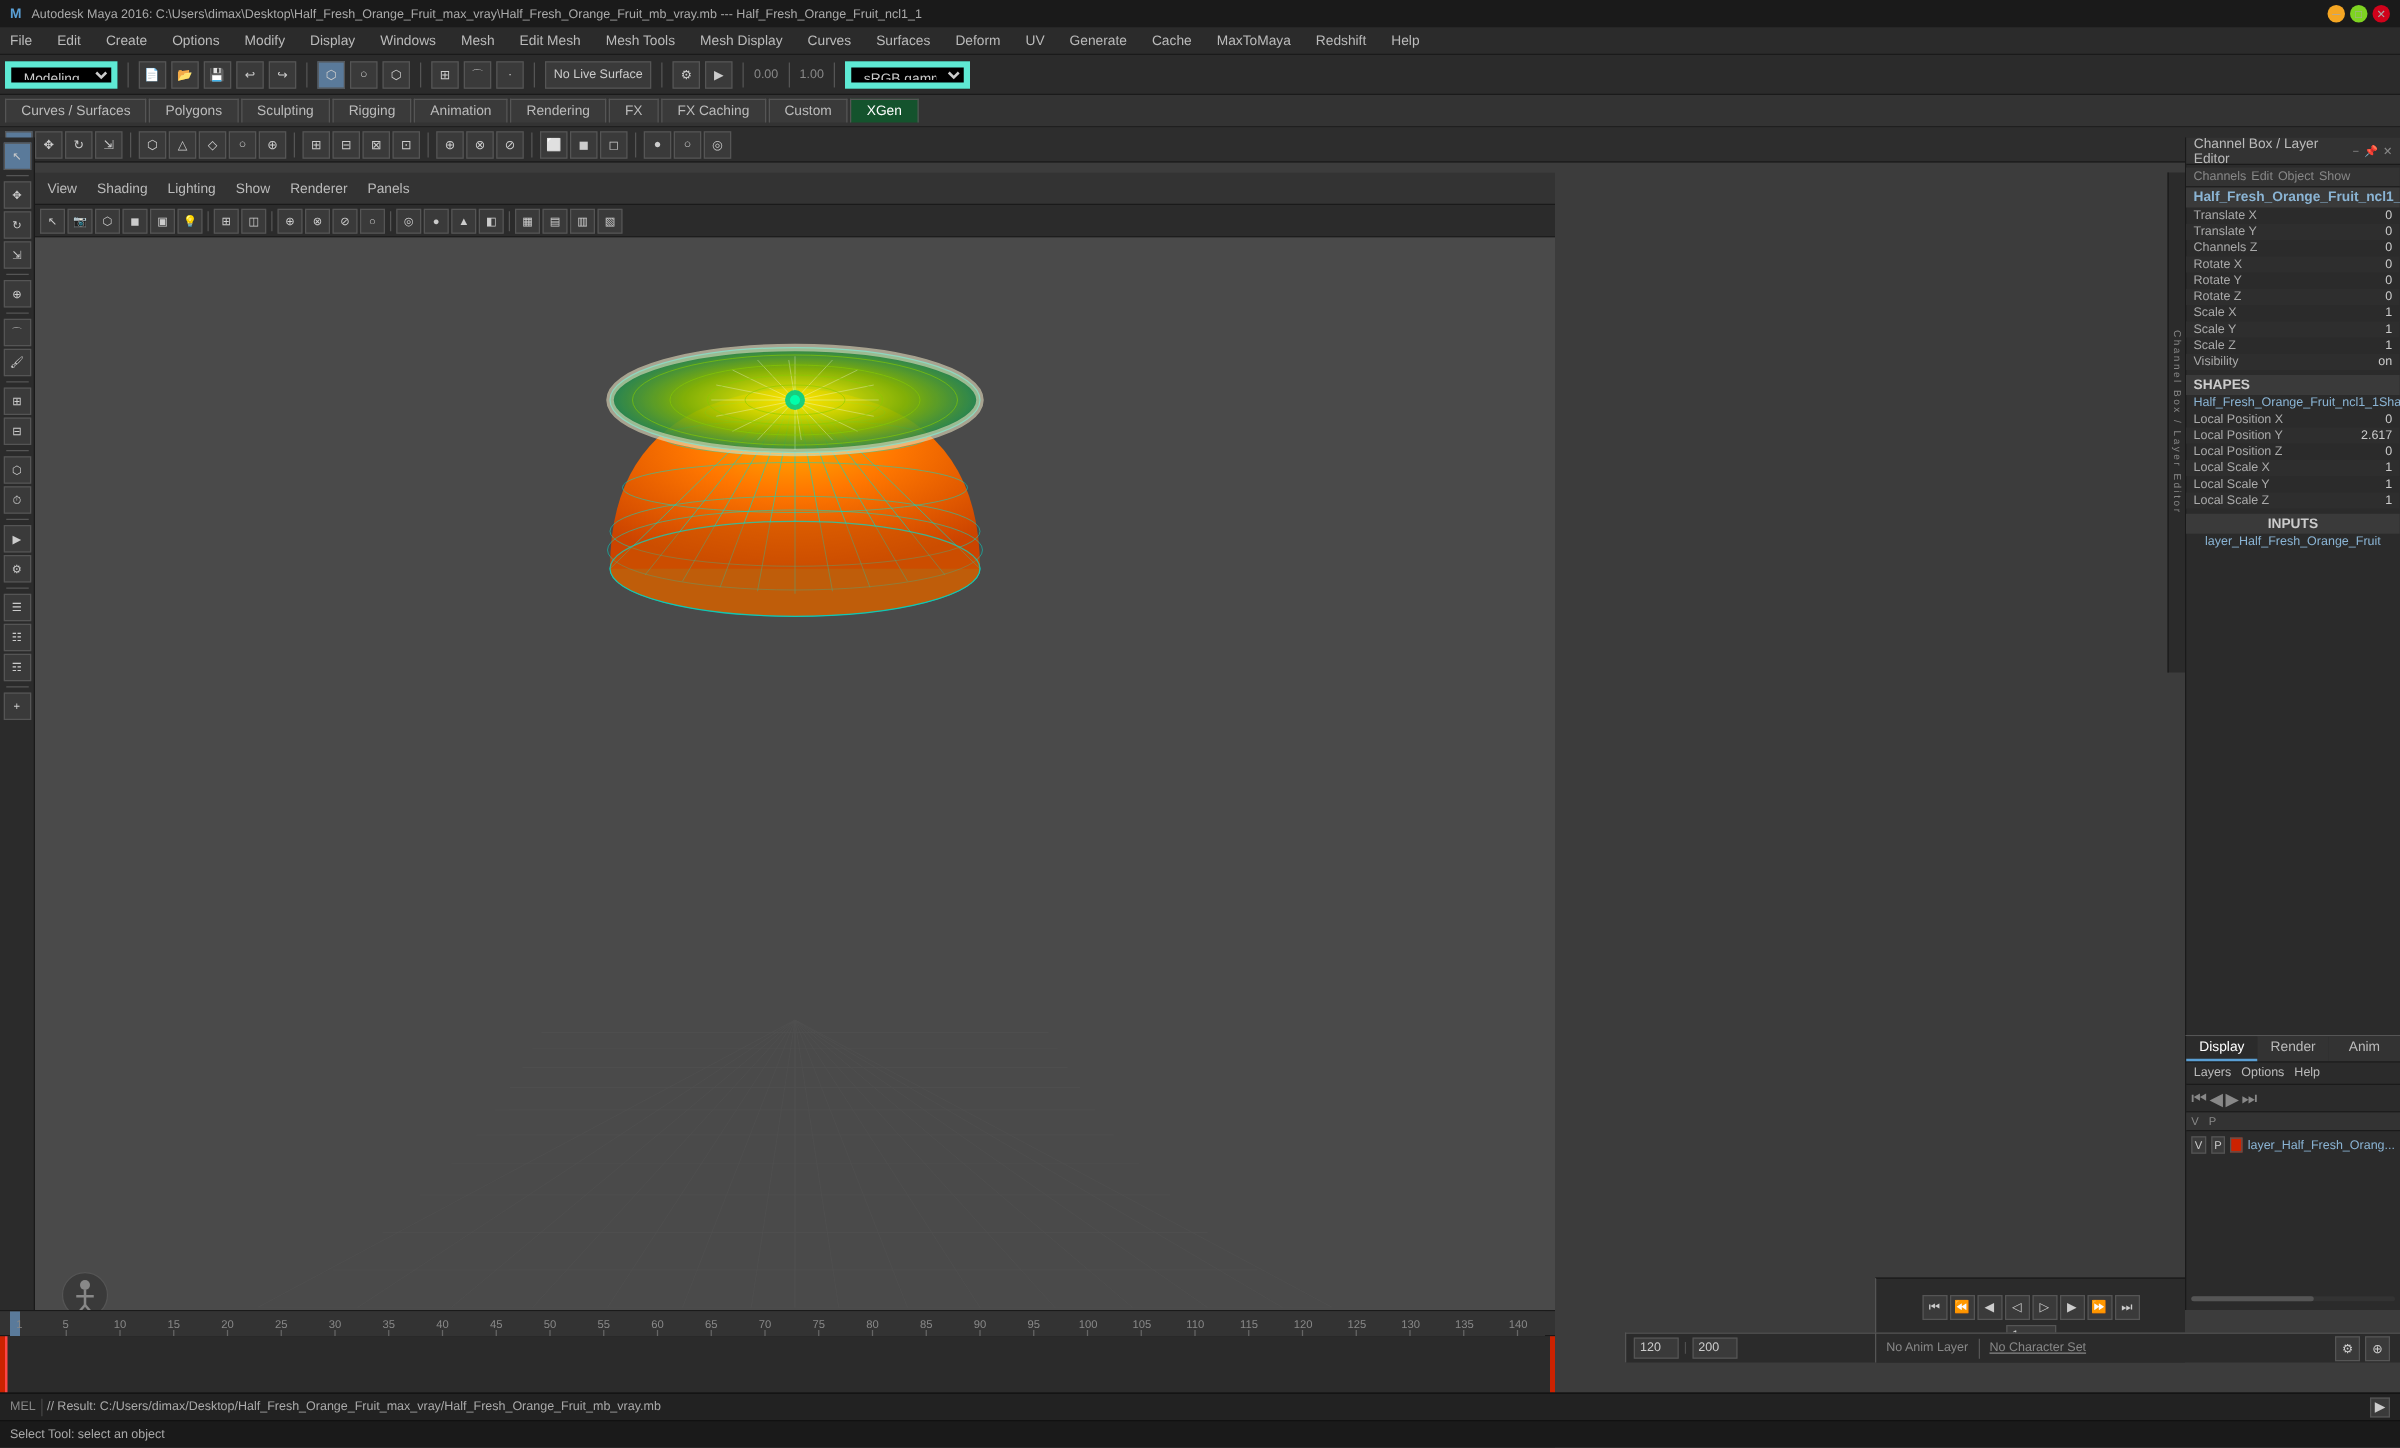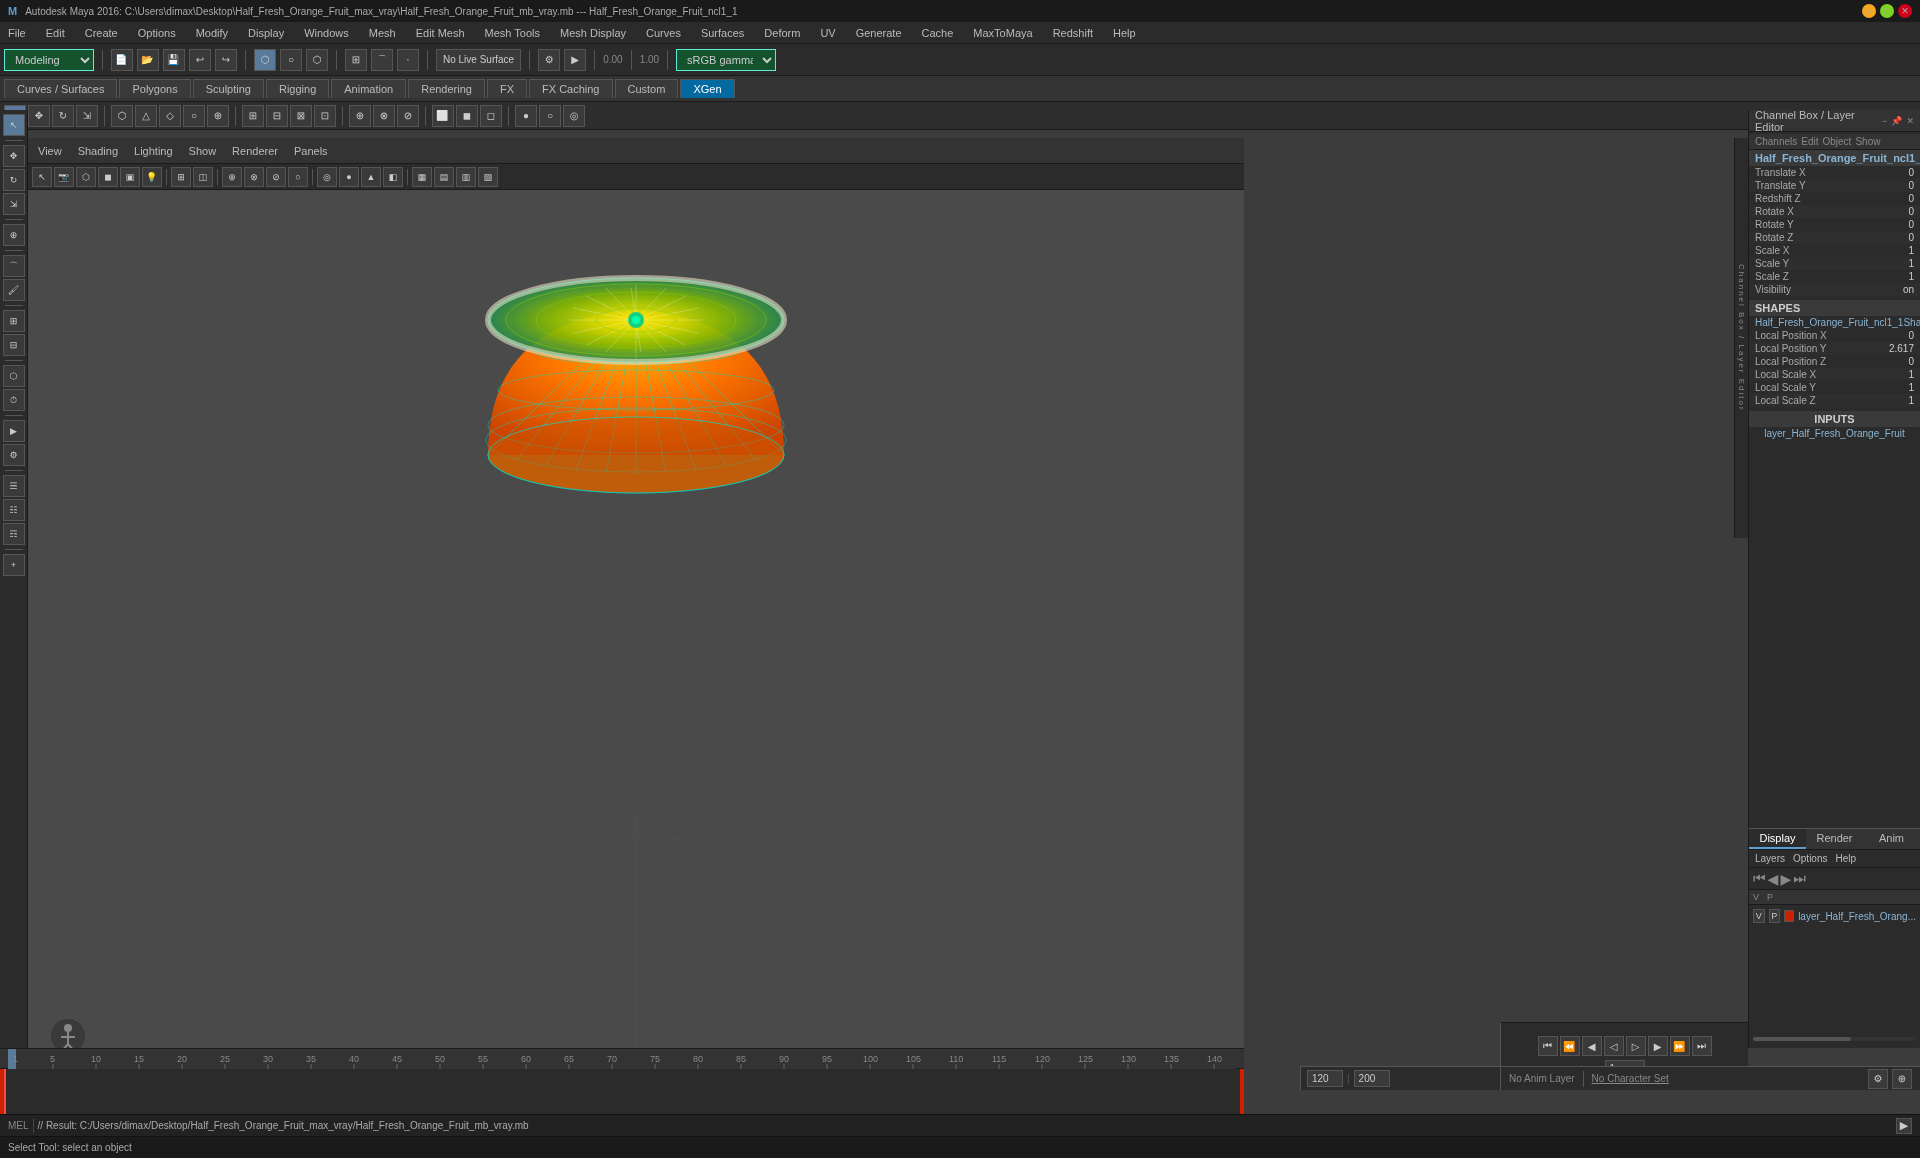--- a/index.html
+++ b/index.html
@@ -27,30 +27,30 @@
 
     
     #toolbar1 {
       width: 100%; height: 32px; background: #2b2b2b;
       display: flex; align-items: center; padding: 0 4px; gap: 4px;
       border-bottom: 1px solid #1a1a1a;
     }
     .toolbar-sep { width: 1px; height: 20px; background: #555; margin: 0 4px; }
     .toolbar-btn { width: 22px; height: 22px; background: #3a3a3a; border: 1px solid #555; display: flex; align-items: center; justify-content: center; cursor: pointer; font-size: 10px; color: #ccc; }
     .toolbar-btn.active { background: #5a7a9a; }
-    .toolbar-dropdown { background: #14532d; border: 1px solid #5eead4; padding: 2px 6px; color: #ccc; font-size: 11px; cursor: pointer; height: 22px; }
+    .toolbar-dropdown { background: #000000; border: 5px solid #5eead4; padding: 2px 6px; color: #ccc; font-size: 11px; cursor: pointer; height: 22px; }
 
     
     #module-tabs {
       width: 100%; height: 26px; background: #333;
       display: flex; align-items: center; padding: 0 4px; gap: 2px;
       border-bottom: 1px solid #1a1a1a;
     }
     .module-tab { padding: 3px 12px; background: #3a3a3a; color: #bbb; cursor: pointer; font-size: 11px; border: 1px solid #555; border-bottom: none; }
-    .module-tab.active { background: #0369a1; color: #fff; }
+    .module-tab.active { background: #14532d; color: #fff; }
 
     
     #left-toolbar {
       position: absolute; left: 0; top: 110px; width: 28px;
       height: calc(100% - 190px); background: #2b2b2b;
       display: flex; flex-direction: column; align-items: center;
       padding: 4px 0; gap: 2px; border-right: 1px solid #1a1a1a;
     }
     .left-btn { width: 22px; height: 22px; background: #3a3a3a; border: 1px solid #555; display: flex; align-items: center; justify-content: center; cursor: pointer; font-size: 9px; color: #ccc; }
     .left-btn.active { background: #5a7a9a; }
@@ -546,21 +546,21 @@
 
     <div class="cb-row">
       <span class="cb-label">Translate X</span>
       <span class="cb-value">0</span>
     </div>
     <div class="cb-row cb-highlighted">
       <span class="cb-label">Translate Y</span>
       <span class="cb-value">0</span>
     </div>
     <div class="cb-row">
-      <span class="cb-label">Redshift Z</span>
+      <span class="cb-label">Channels Z</span>
       <span class="cb-value">0</span>
     </div>
     <div class="cb-row">
       <span class="cb-label">Rotate X</span>
       <span class="cb-value">0</span>
     </div>
     <div class="cb-row">
       <span class="cb-label">Rotate Y</span>
       <span class="cb-value">0</span>
     </div>

